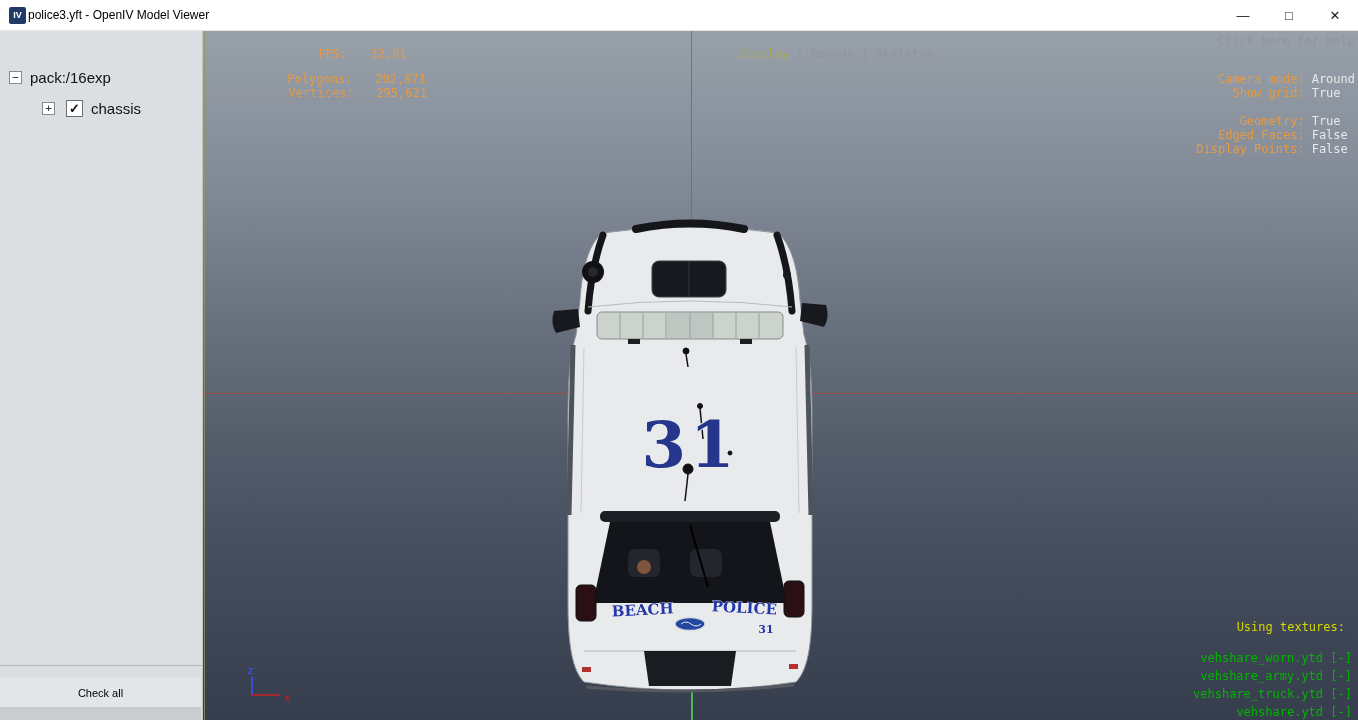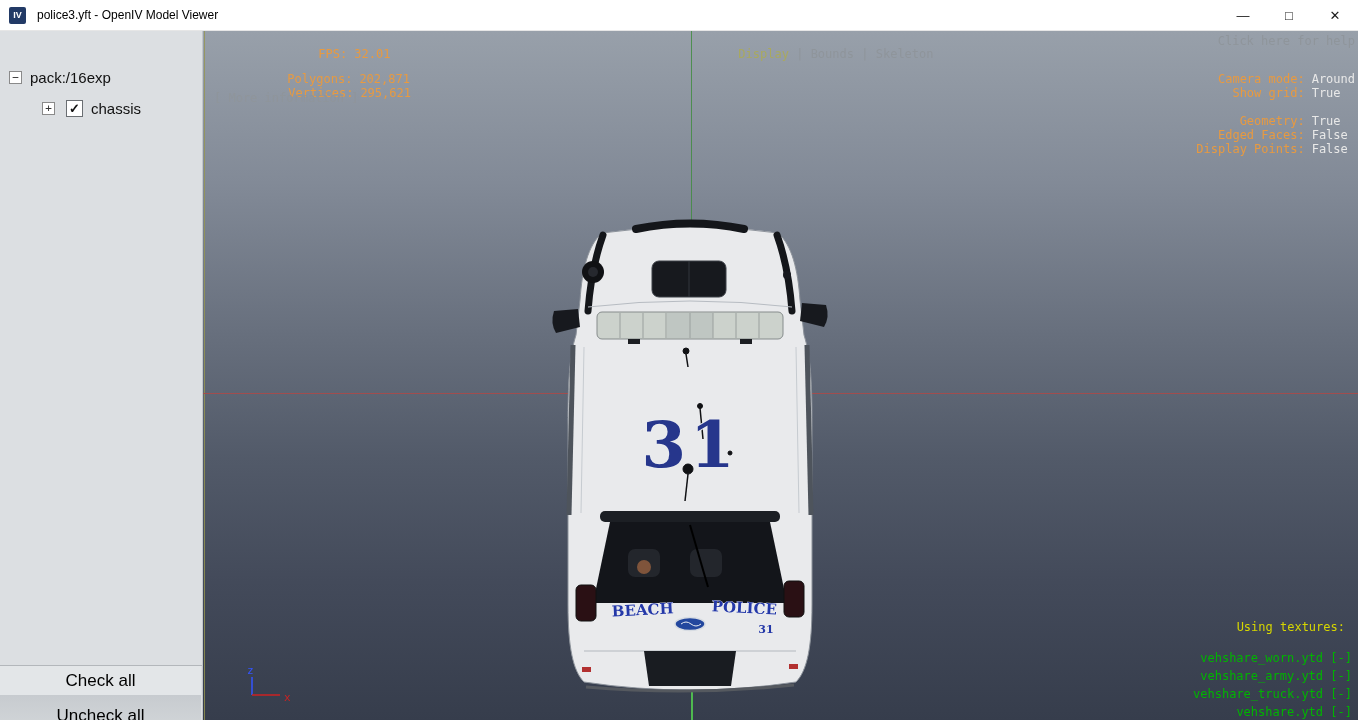--- a/index.html
+++ b/index.html
@@ -6,60 +6,60 @@
   html,body { width:1358px; height:720px; overflow:hidden; background:#fff;
               font-family:"Liberation Sans", sans-serif; }
   .window { position:relative; width:1358px; height:720px; background:#fff; }
 
   
   .titlebar { position:absolute; top:0; left:0; right:0; height:31px; background:#ffffff;
               display:flex; align-items:center; border-bottom:1px solid #e6e6e6; }
   .app-icon { width:17px; height:17px; margin-left:9px; background:#223a66; color:#fff;
               font-size:9px; font-weight:bold; display:flex; align-items:center; justify-content:center;
               border-radius:2px; flex:0 0 auto; }
-  .title-text { margin-left:11px; font-size:12px; color:#000; white-space:nowrap; }
+  .title-text { margin-left:2px; font-size:12px; color:#000; white-space:nowrap; }
   .win-controls { margin-left:auto; display:flex; height:100%; }
   .win-btn { width:46px; height:100%; display:flex; align-items:center; justify-content:center;
              font-size:13px; color:#1a1a1a; cursor:default; }
 
   
   .sidebar { position:absolute; top:31px; left:0; width:203px; height:689px;
              background:#dcdfe2; border-right:1px solid #c2c6ca; }
   .tree-row { position:absolute; display:flex; align-items:center; font-size:15px; color:#111; }
   .expander { width:13px; height:13px; background:#fff; border:1px solid #8a8a8a; color:#333;
               font-size:11px; line-height:10px; display:flex; align-items:center; justify-content:center;
               font-family:"DejaVu Sans Mono", monospace; flex:0 0 auto; }
   .checkbox { width:17px; height:17px; background:#fff; border:1px solid #6a6e72; margin-left:11px;
               display:flex; align-items:center; justify-content:center; font-size:13px; font-weight:bold;
               color:#111; flex:0 0 auto; }
   .tree-label { margin-left:8px; white-space:nowrap; }
   .side-divider { position:absolute; left:0; right:0; top:634px; height:1px; background:#b3b7bb; }
-  .side-btn { position:absolute; left:0; right:1px; text-align:center; font-size:17px; color:#000;
-              display:flex; align-items:center; justify-content:center; cursor:default; }
+  .side-btn { position:absolute; left:0; right:1px; text-align:center; font-size:11px; color:#000;
+              display:flex; align-items:center; justify-content:center; cursor:default;margin-top:12px; }
   .side-btn.check { top:635px; height:29px; background:#e3e6e8; }
   .side-btn.uncheck { top:664px; height:41px; background:linear-gradient(#c7cbcf,#d4d8db); }
 
   
   .viewport { position:absolute; top:31px; left:203px; width:1155px; height:689px; overflow:hidden;
               font-family:"DejaVu Sans Mono", monospace; font-size:12px; line-height:13px;
               background:linear-gradient(180deg,#98a0aa 0%, #828a97 22%, #666e7c 45%,
                                           #525a69 62%, #434a5a 80%, #363d4c 100%); }
   .gridline { position:absolute; }
   .grid-y { left:488px; top:0; bottom:0; width:1px; background:rgba(66,140,66,0.85); }
   .grid-y-bright { left:488px; bottom:0; height:60px; width:2px; background:rgba(80,190,80,0.95); }
   .grid-x { top:362px; left:0; right:0; height:1px; background:rgba(168,74,74,0.9); }
   .grid-edge { left:1px; top:0; bottom:0; width:1px; background:rgba(150,150,80,0.8); }
 
   .hud-line { position:absolute; white-space:pre; }
   .c-orange { color:#e89a40; }
   .c-gray   { color:#8f959b; }
   .c-olive  { color:#a9a95f; }
   .c-yellow { color:#d6d600; }
   .c-green  { color:#00b400; }
-  .sp-val { margin-left:7px; }
+  .sp-val { margin-left:23px; }
 
   .hud-row { position:absolute; right:3px; white-space:pre; text-align:right; }
   .hud-row .lab { color:#e89a40; }
   .hud-row .val { display:inline-block; width:6ch; margin-left:7px; color:#e8e8e8; text-align:left; }
 
   .tex-row { position:absolute; right:6px; white-space:pre; }
   .tex-header { position:absolute; right:13px; white-space:pre; }
 
   .car-svg { position:absolute; left:337px; top:184px; width:300px; height:490px; }
   .gizmo-svg { position:absolute; left:32px; top:632px; width:64px; height:50px; }

